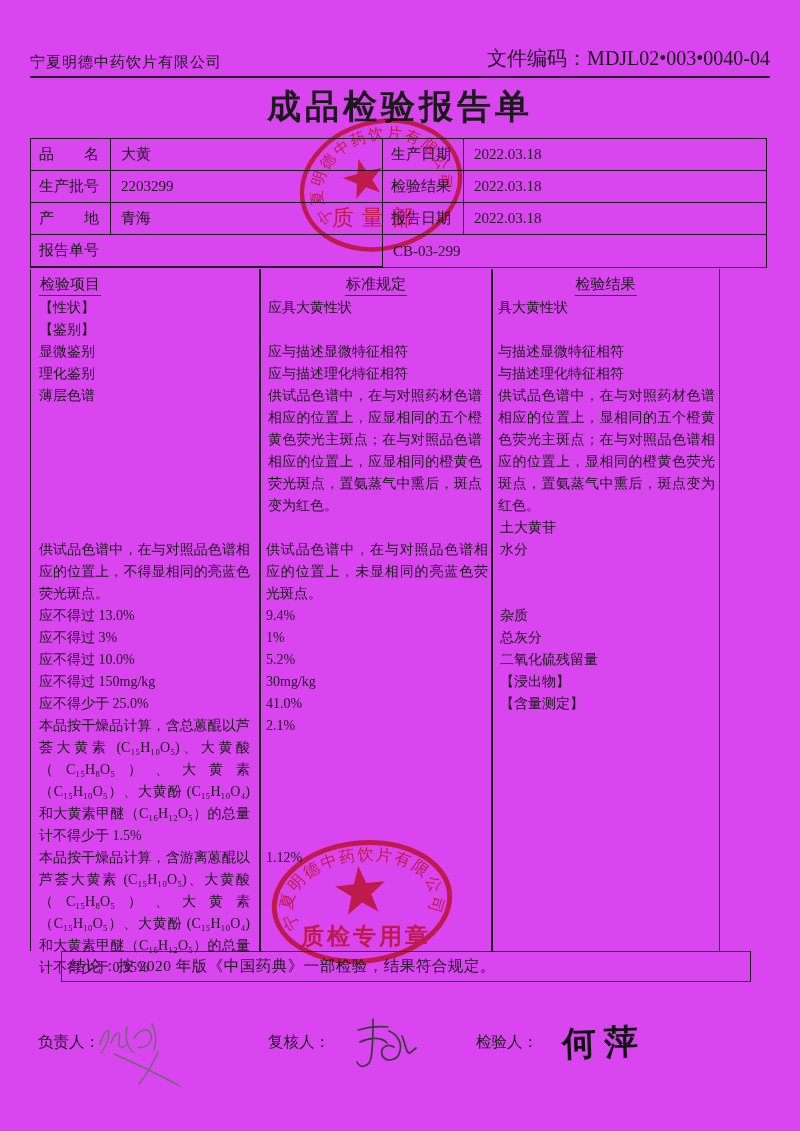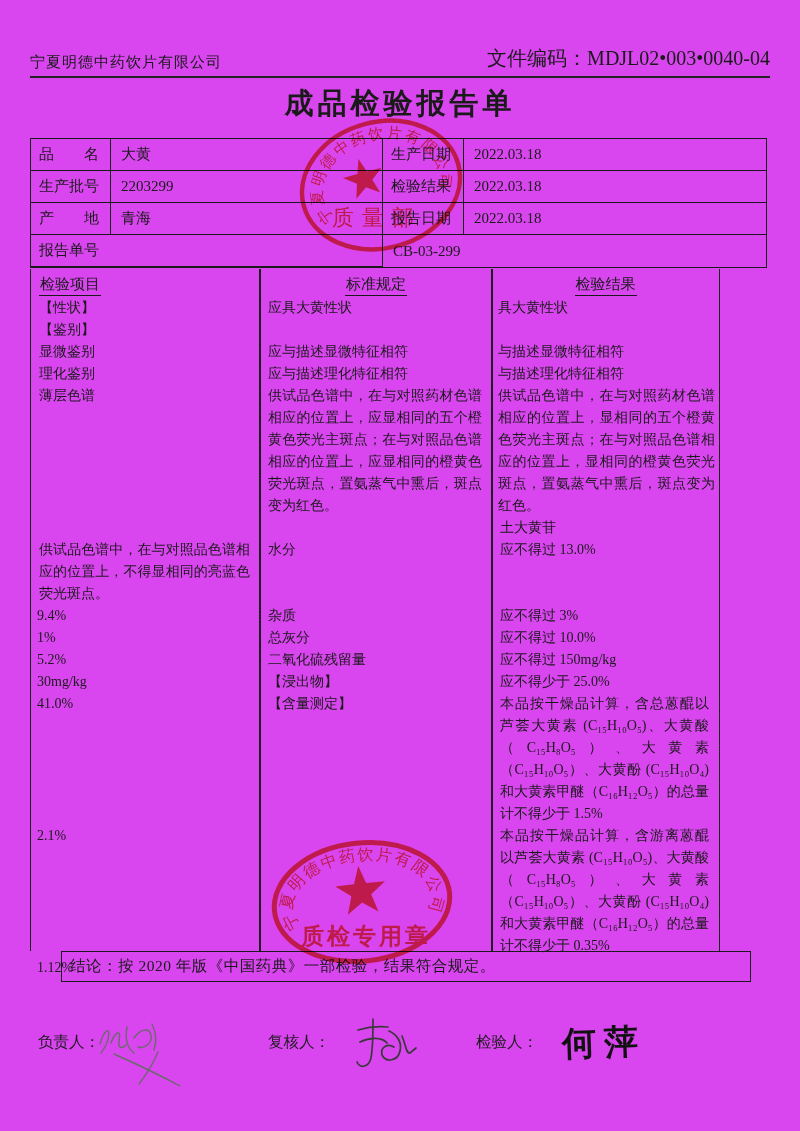--- a/index.html
+++ b/index.html
@@ -7,21 +7,21 @@
     position:relative;width:800px;height:1131px;background:#d946ef;overflow:hidden;
     font-family:"Liberation Serif","DejaVu Serif",serif;color:#1a1a1a;
   }
   
   .hdr{position:absolute;left:30px;top:52px;width:740px;height:26px;
        display:flex;justify-content:space-between;align-items:flex-end;
        border-bottom:2px solid #222;padding-bottom:4px;box-sizing:border-box;}
   .hdr .co{font-size:15px;letter-spacing:1px;}
   .hdr .code{font-size:20px;}
   .title{position:absolute;left:0;top:84px;width:800px;text-align:center;
-         font-size:29px;font-weight:bold;letter-spacing:4px;}
+         font-size:34px;font-weight:bold;letter-spacing:4px;}
   
   .info{position:absolute;left:30px;top:138px;width:737px;box-sizing:border-box;
         border:1.5px solid #1a1a1a;display:grid;
         grid-template-columns:80px 272px 81px 1fr;font-size:15px;}
   .info .cell{min-height:32px;display:flex;align-items:center;box-sizing:border-box;
         border-right:1.5px solid #1a1a1a;border-bottom:1.5px solid #1a1a1a;
         padding:0 6px 0 8px;white-space:nowrap;}
   .info .cell.val{padding-left:10px;}
   .info .cell.last{border-right:none;}
   .info .cell.bot{border-bottom:none;}
@@ -120,20 +120,21 @@
 
   <div class="icell c-item">薄层色谱</div>
   <div class="icell c-std">供试品色谱中，在与对照药材色谱相应的位置上，应显相同的五个橙黄色荧光主斑点；在与对照品色谱相应的位置上，应显相同的橙黄色荧光斑点，置氨蒸气中熏后，斑点变为红色。</div>
   <div class="icell c-res">供试品色谱中，在与对照药材色谱相应的位置上，显相同的五个橙黄色荧光主斑点；在与对照品色谱相应的位置上，显相同的橙黄色荧光斑点，置氨蒸气中熏后，斑点变为红色。</div>
 
   <div class="icell c-std"></div>
   <div class="icell c-res"></div>
 
   <div class="icell c-item">土大黄苷</div>
   <div class="icell c-std">供试品色谱中，在与对照品色谱相应的位置上，不得显相同的亮蓝色荧光斑点。</div>
+  <div class="icell c-res">供试品色谱中，在与对照品色谱相应的位置上，未显相同的亮蓝色荧光斑点。</div>
 
   <div class="icell c-item">水分</div>
   <div class="icell c-std">应不得过 13.0%</div>
   <div class="icell c-res">9.4%</div>
 
   <div class="icell c-item">杂质</div>
   <div class="icell c-std">应不得过 3%</div>
   <div class="icell c-res">1%</div>
 
   <div class="icell c-item">总灰分</div>

